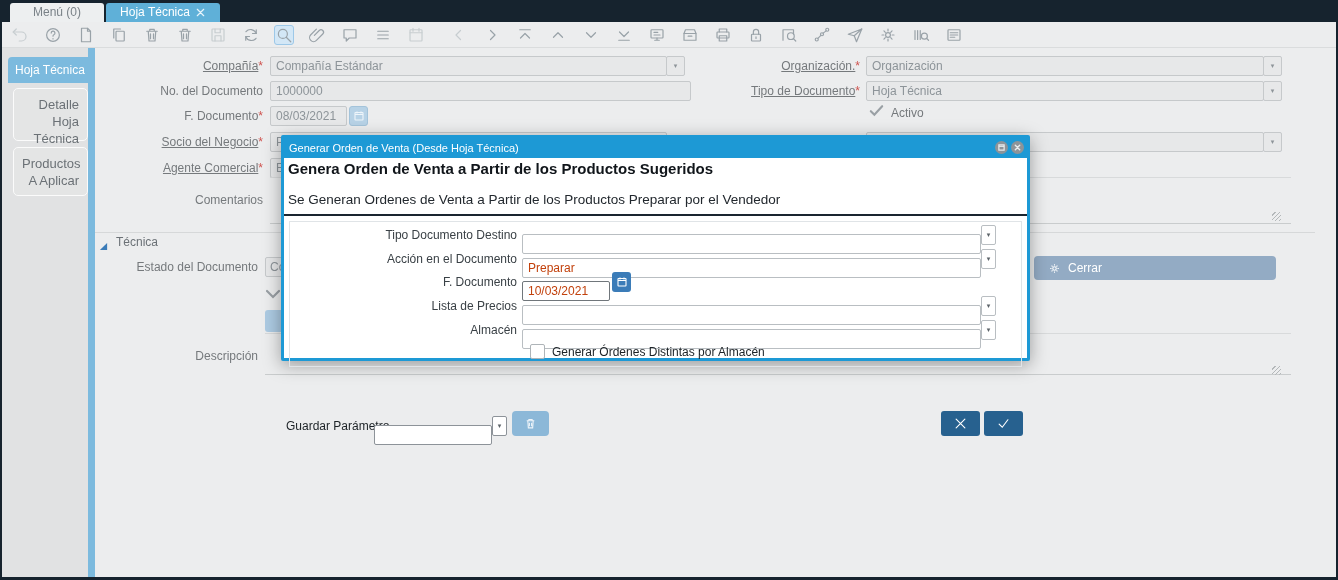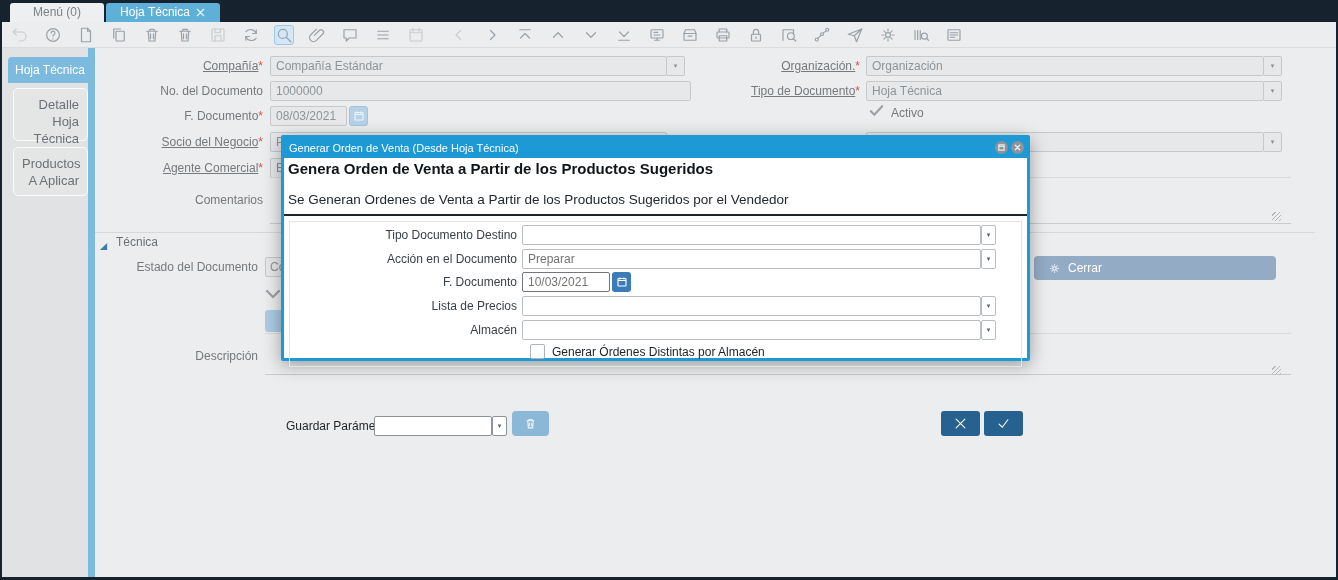--- a/index.html
+++ b/index.html
@@ -71,21 +71,21 @@
           color:#e9edef;display:flex;align-items:center;justify-content:center;}
   .winbtn svg{width:7px;height:7px;}
   .mhead{position:absolute;left:4px;top:22px;font-size:15px;font-weight:bold;color:#10151a;}
   .msub{position:absolute;left:4px;top:54px;font-size:13.5px;color:#22282e;}
   .msep{position:absolute;left:0;top:76px;width:743px;height:0;border-top:2px solid #1a2530;}
   .mpanel{position:absolute;left:5px;top:83px;width:733px;height:146px;
           border:1px solid #e0e4e7;box-sizing:border-box;}
   .mlabel{position:absolute;font-size:12px;color:#3a4146;white-space:nowrap;right:510px;}
   .minp{position:absolute;box-sizing:border-box;height:20px;line-height:18px;font-size:12px;
         padding:0 5px;background:#fff;border:1px solid #b9bec2;border-radius:2px;
-        color:#737373;overflow:hidden;white-space:nowrap;}
+        color:#c2410c;overflow:hidden;white-space:nowrap;margin-top:9px;}
   .mcbtn{position:absolute;box-sizing:border-box;width:15px;height:20px;background:#fff;
          border:1px solid #b9bec2;border-radius:2px;color:#5c6368;font-size:7px;
          display:flex;align-items:center;justify-content:center;}
   .mcheck{position:absolute;left:246px;top:206px;width:15px;height:15px;background:#fff;
           border:1px solid #aeb4b8;border-radius:2px;box-sizing:border-box;}
   .mchecklbl{position:absolute;left:268px;top:207px;font-size:12px;color:#1c2226;}
   .msavelbl{position:absolute;left:2px;top:281px;font-size:12px;color:#1c2226;}
   .actbtn{position:absolute;top:273px;width:39px;height:25px;border-radius:3px;background:#27618f;
           display:flex;align-items:center;justify-content:center;color:#fff;}
   .actbtn svg{width:15px;height:15px;}
@@ -394,21 +394,21 @@
           <path d="M1 2.6 h6"></path>
         </svg>
     </div>
     <div class="winbtn" style="right:3px;">
       <svg viewBox="0 0 8 8" fill="none" stroke="currentColor" stroke-width="1.6" stroke-linecap="round">
           <path d="M1.5 1.5 l5 5 M6.5 1.5 l-5 5"></path>
         </svg>
     </div>
 
     <div class="mhead">Genera Orden de Venta a Partir de los Productos Sugeridos</div>
-    <div class="msub">Se Generan Ordenes de Venta a Partir de los Productos Sugeridos por el Vendedor</div>
+    <div class="msub">Se Generan Ordenes de Venta a Partir de los Productos Preparar por el Vendedor</div>
     <div class="msep"></div>
 
     <div class="mpanel"></div>
 
     <div class="mlabel" style="top:90px;">Tipo Documento Destino</div>
     <div class="minp" style="left:238px;top:87px;width:459px;"></div>
     <div class="mcbtn" style="left:697px;top:87px;">▾</div>
 
     <div class="mlabel" style="top:114px;">Acción en el Documento</div>
     <div class="minp" style="left:238px;top:111px;width:459px;">Preparar</div>

